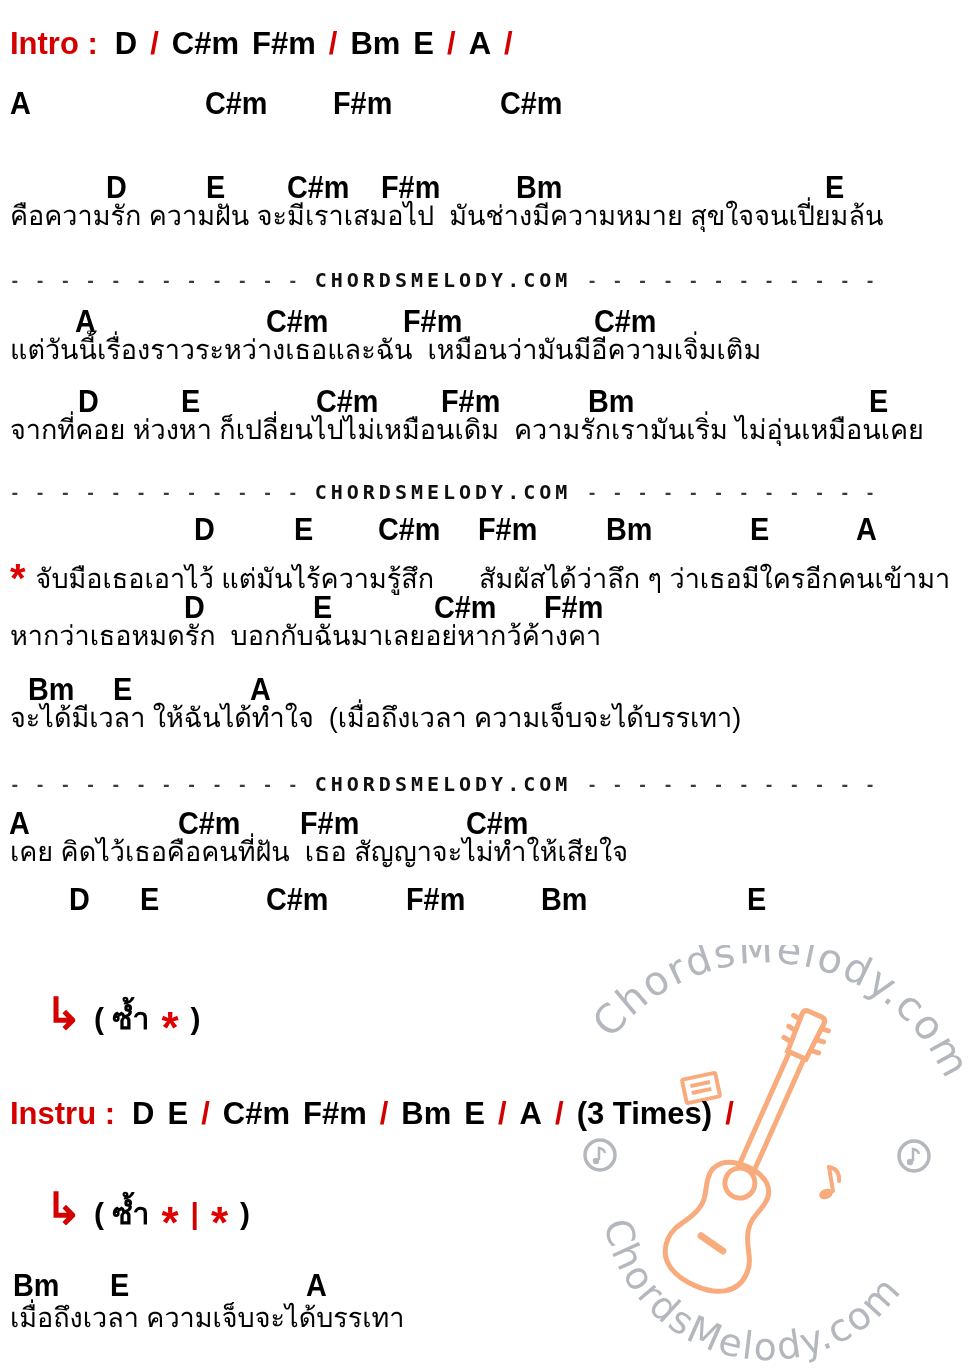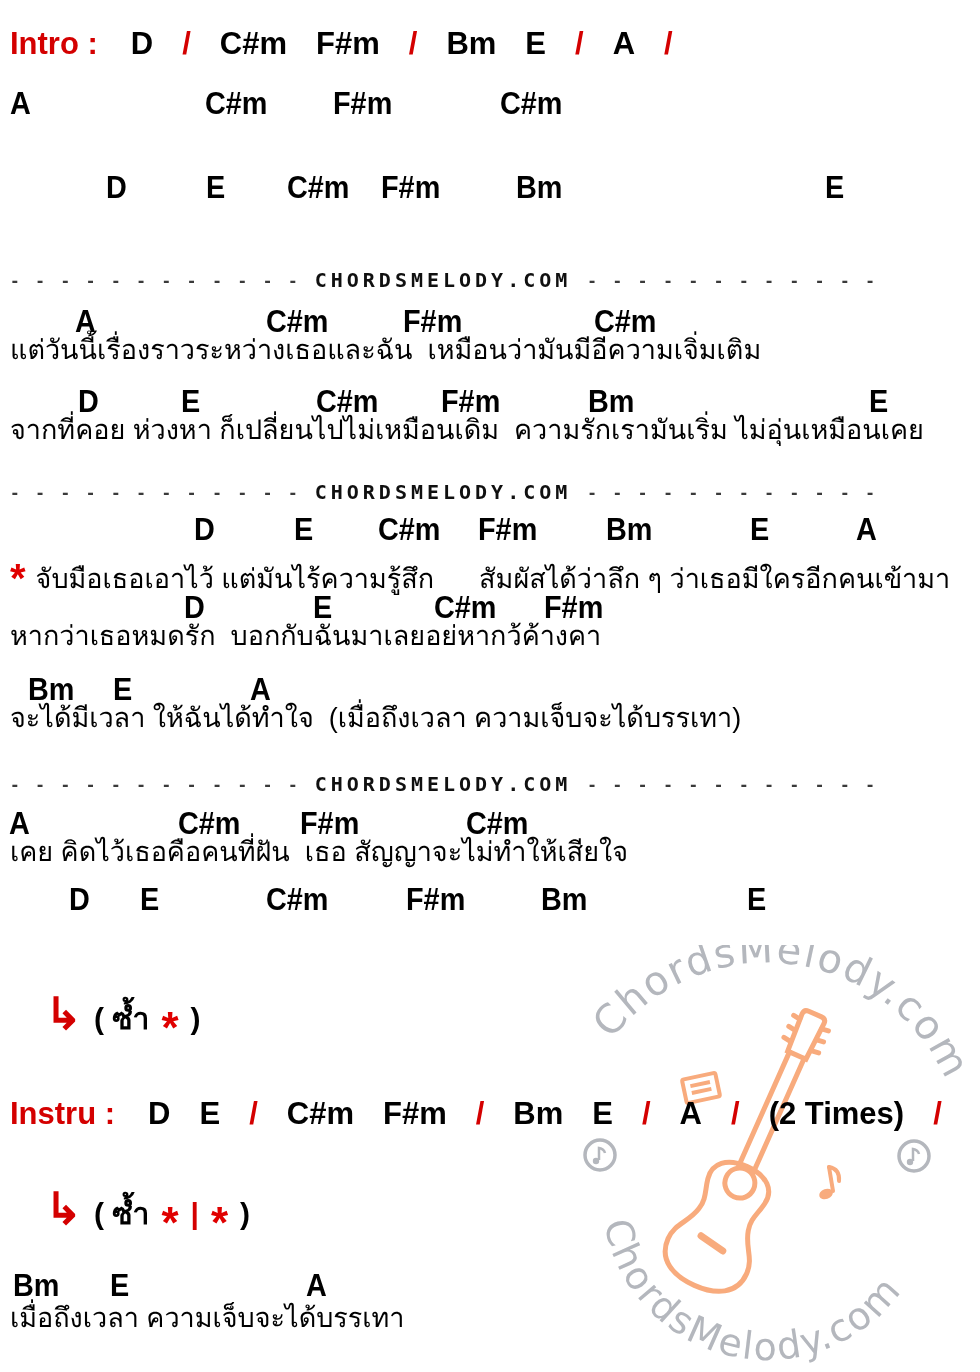--- a/index.html
+++ b/index.html
@@ -2,21 +2,21 @@
 <html><head>
 <meta charset="utf-8">
 <style>
   html,body{margin:0;padding:0;background:#fff;}
   .page{position:relative;width:980px;height:1372px;background:#fff;overflow:hidden;
         font-family:"Liberation Sans",sans-serif;color:#000;}
   .row{position:absolute;left:0;width:980px;height:36px;}
   .chord{position:absolute;top:0;font-weight:bold;font-size:31px;white-space:nowrap;
          transform:scaleX(.93);transform-origin:0 50%;}
   .lyric{position:absolute;left:10px;font-size:27px;line-height:40px;white-space:pre;}
-  .hline{position:absolute;display:flex;align-items:baseline;gap:29px;
+  .hline{position:absolute;display:flex;align-items:baseline;gap:13px;
          font-weight:bold;font-size:31px;white-space:nowrap;}
   .hline .lbl{margin-right:4px;}
   .red{color:#d40000;}
   .divider{position:absolute;left:10px;width:866px;display:flex;align-items:center;gap:16px;}
   .dash{flex:1;overflow:hidden;white-space:nowrap;font-family:"DejaVu Sans Mono",monospace;
         font-weight:bold;font-size:16px;letter-spacing:3px;color:#3a3a3a;}
   .site{font-family:"DejaVu Sans Mono",monospace;font-weight:bold;font-size:20px;
         letter-spacing:4px;color:#101010;}
   .repeat{position:absolute;display:flex;align-items:center;gap:12px;
           font-weight:bold;font-size:30px;}
@@ -102,20 +102,21 @@
   </div>
 
   <div class="row" style="top:170px">
     <span class="chord" style="left:106px">D</span>
     <span class="chord" style="left:206px">E</span>
     <span class="chord" style="left:287px">C#m</span>
     <span class="chord" style="left:381px">F#m</span>
     <span class="chord" style="left:516px">Bm</span>
     <span class="chord" style="left:825px">E</span>
   </div>
+  <div class="lyric" style="top:196px">คือความรัก ความฝัน จะมีเราเสมอไป  มันช่างมีความหมาย สุขใจจนเปี่ยมล้น</div>
 
   <div class="divider" style="top:268px">
     <span class="dash">- - - - - - - - - - - - - - - - - - - - - - - - - - - - - -</span>
     <span class="site">CHORDSMELODY.COM</span>
     <span class="dash">- - - - - - - - - - - - - - - - - - - - - - - - - - - - - -</span>
   </div>
 
   <div class="row" style="top:304px">
     <span class="chord" style="left:75px">A</span>
     <span class="chord" style="left:266px">C#m</span>
@@ -202,21 +203,21 @@
     <span class="c">E</span>
     <span class="red">/</span>
     <span class="c">C#m</span>
     <span class="c">F#m</span>
     <span class="red">/</span>
     <span class="c">Bm</span>
     <span class="c">E</span>
     <span class="red">/</span>
     <span class="c">A</span>
     <span class="red">/</span>
-    <span class="c">(2 Times)</span>
+    <span class="c">(3 Times)</span>
     <span class="red">/</span>
   </div>
 
   <div class="repeat" style="top:1190px;left:45px">
     <span class="arrow">↳</span>
     <span>( ซ้ำ</span>
     <span class="star">*</span>
     <span class="bar">|</span>
     <span class="star">*</span>
     <span>)</span>

